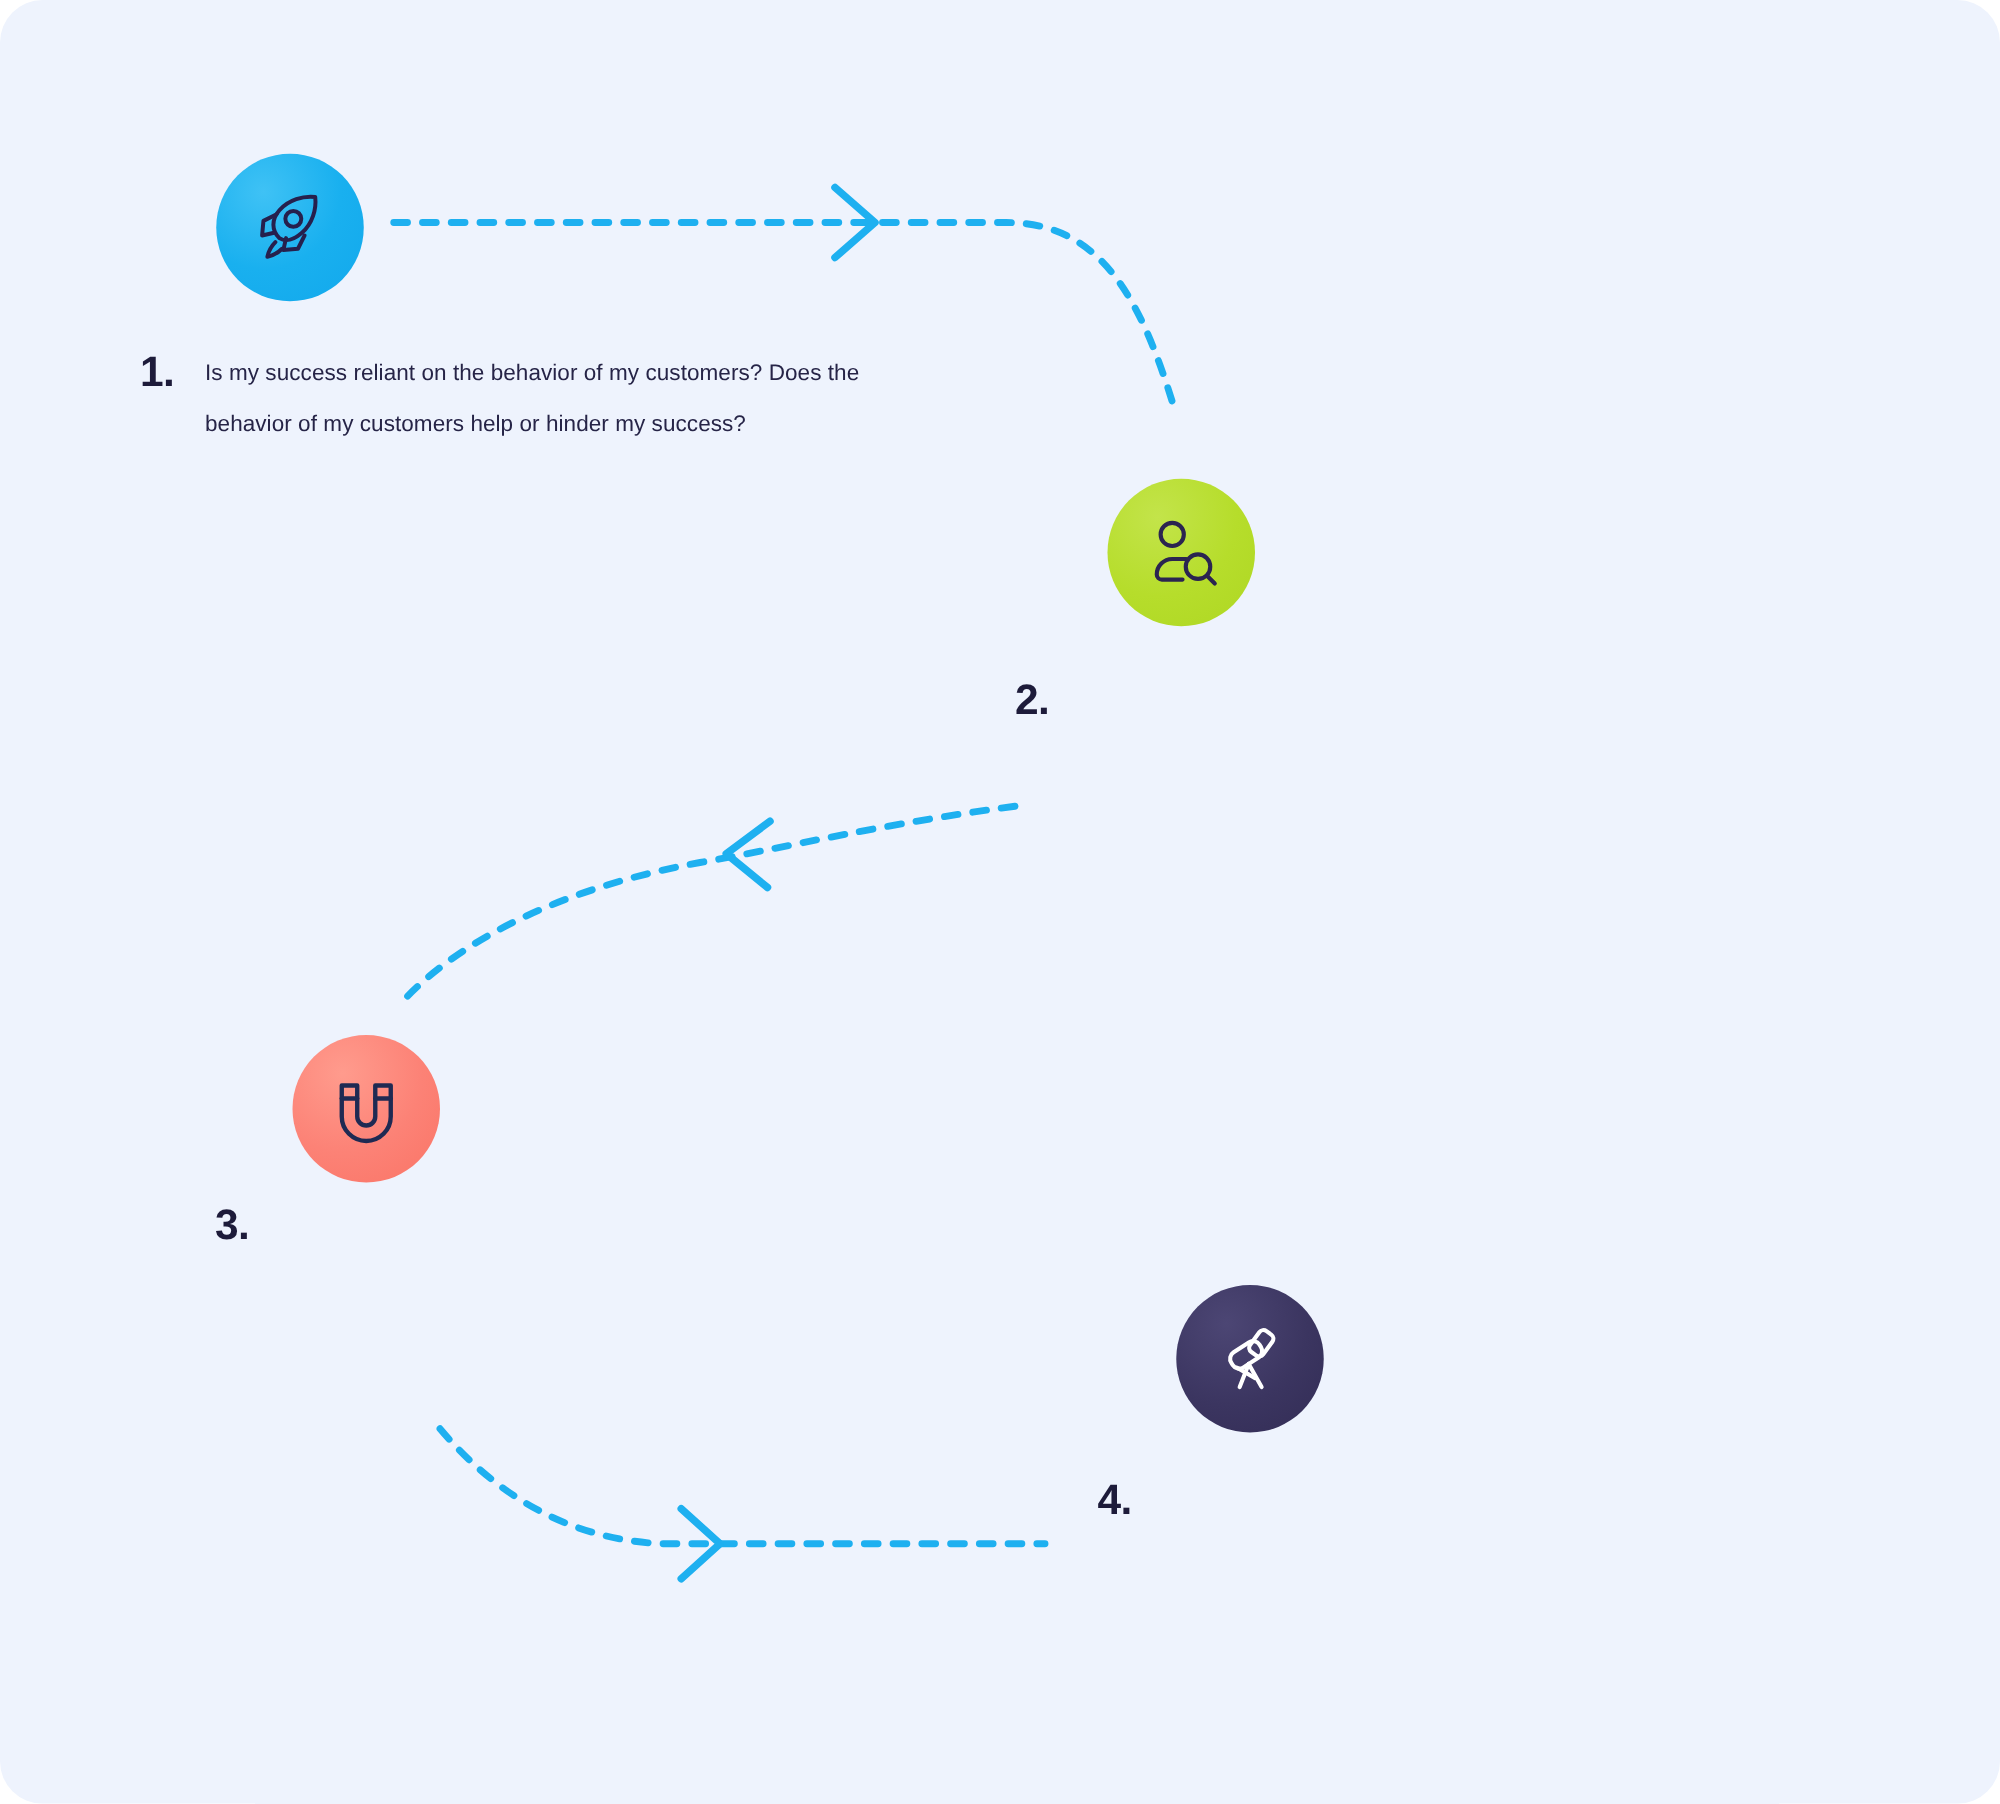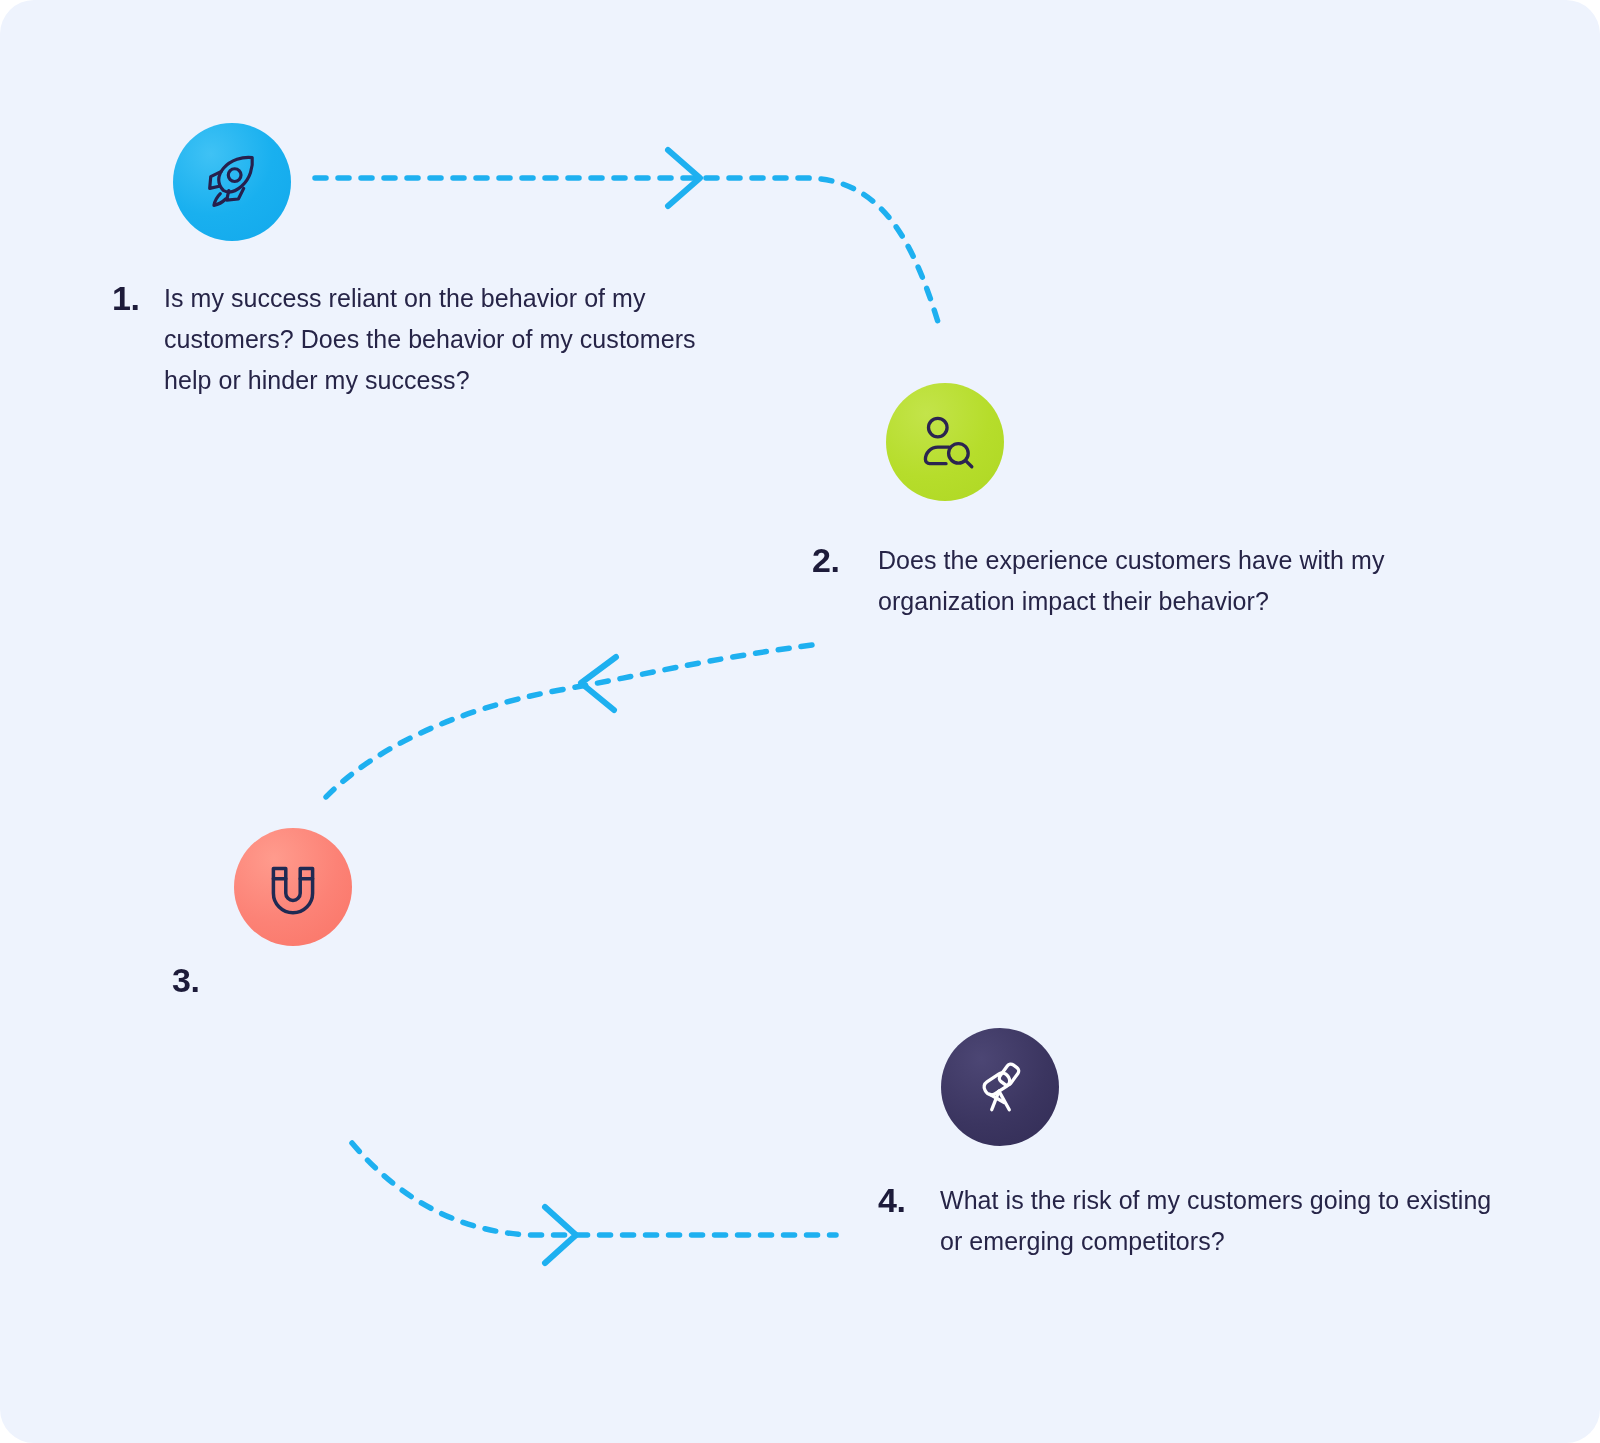--- a/index.html
+++ b/index.html
@@ -88,21 +88,21 @@
   }
   .step-num {
     font-size: 34px;
     font-weight: bold;
     color: #1d1b3a;
     line-height: 41px;
     letter-spacing: -0.5px;
     flex: 0 0 auto;
   }
   .step-body {
-    font-size: 25px;
+    font-size: 18px;
     line-height: 41px;
     color: #262447;
     letter-spacing: 0.05px;
   }
 
   .text-1 { left: 112px; top: 278px; width: 600px; }
   .text-1 .step-num { width: 52px; }
 
   .text-2 { left: 812px; top: 540px; width: 620px; }
   .text-2 .step-num { width: 66px; }
@@ -185,25 +185,23 @@
     </svg>
   </div>
 
   <div class="step-text text-1">
     <span class="step-num">1.</span>
     <span class="step-body">Is my success reliant on the behavior of my customers? Does the behavior of my customers help or hinder my success?</span>
   </div>
 
   <div class="step-text text-2">
     <span class="step-num">2.</span>
-    <span class="step-body">Does the experience customers have with my organization impact their behavior?</span>
   </div>
 
   <div class="step-text text-3">
     <span class="step-num">3.</span>
   </div>
 
   <div class="step-text text-4">
     <span class="step-num">4.</span>
-    <span class="step-body">What is the risk of my customers going to existing or emerging competitors?</span>
   </div>
 
 </div>
 
 </body></html>

